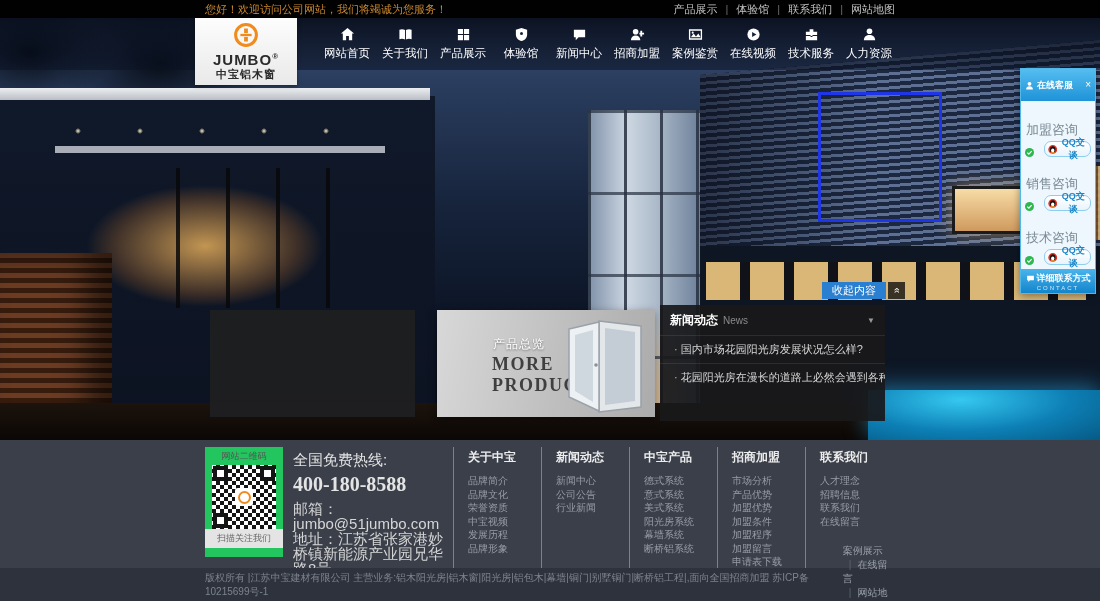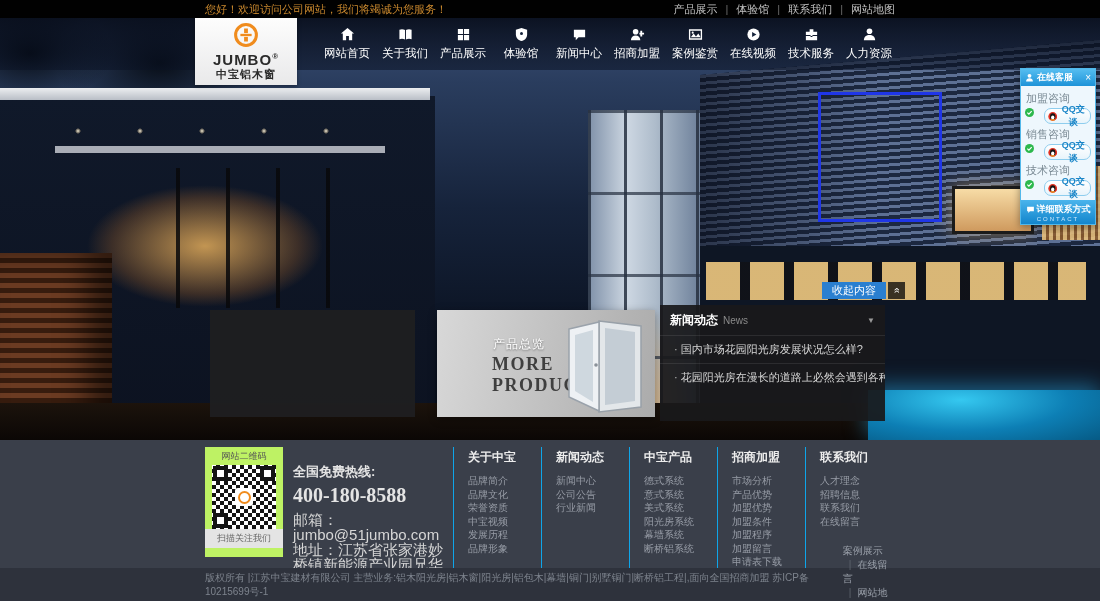--- a/index.html
+++ b/index.html
@@ -94,55 +94,55 @@
   .news-en { font-size:10px; color:#8a8a8a; margin-left:5px; }
   .news-caret { margin-left:auto; color:#999; font-size:8px; cursor:pointer; }
   .news-list { list-style:none; }
   .news-list li { border-top:1px solid rgba(255,255,255,.09); padding:6px 12px 6px 14px; font-size:11px; color:#d6d6d6;
      cursor:pointer; white-space:nowrap; overflow:hidden; }
   .news-list li::before { content:"· "; color:#bbb; }
 
   
   .qq-panel { position:absolute; right:4px; top:50px; width:76px; z-index:8; background:#eef7fd;
      border:1px solid #52b8ea; box-shadow:0 2px 8px rgba(0,0,0,.4); }
-  .qq-header { height:17px; background:linear-gradient(180deg,#55bdf0,#1e93d8); display:flex; align-items:center;
+  .qq-header { height:32px; background:linear-gradient(180deg,#55bdf0,#1e93d8); display:flex; align-items:center;
      padding:0 4px; color:#fff; }
   .qq-header svg { width:9px; height:9px; }
   .qq-title { font-size:9px; font-weight:bold; margin-left:3px; }
   .qq-close { margin-left:auto; font-size:10px; line-height:10px; cursor:pointer; }
   .qq-body { padding:2px 4px 4px; }
-  .qq-group-label { font-size:11px; color:#7a8a94; margin:3px 0 2px 1px; }
-  .qq-row { display:flex; align-items:flex-start; gap:10px; }
+  .qq-group-label { font-size:13px; color:#7a8a94; margin:18px 0 2px 1px; }
+  .qq-row { display:flex; align-items:flex-end; gap:10px; }
   .qq-check svg { width:9px; height:9px; display:block; }
   .qq-btn { flex:1; display:flex; align-items:center; gap:2px; height:16px; padding:1px 3px; cursor:pointer;
      background:linear-gradient(180deg,#fff,#e8f4fb); border:1px solid #8ecdee; border-radius:7px;
      font-size:9px; font-weight:bold; color:#1b86c8; font-family:"Liberation Sans",sans-serif; }
   .qq-btn svg { width:11px; height:11px; }
   .qq-contact { height:24px; background:linear-gradient(180deg,#4ab4ec,#1285cc); display:flex; flex-direction:column;
      align-items:center; justify-content:center; color:#fff; cursor:pointer; }
   .qq-contact-label { font-size:9px; font-weight:bold; display:flex; align-items:center; gap:2px; }
   .qq-contact-label svg { width:9px; height:9px; }
   .qq-contact-sub { font-size:6px; letter-spacing:2px; color:#cfeafc; }
 
   
   .footer { position:absolute; top:440px; left:0; width:1100px; height:128px; background:#3a3f4a;
      display:flex; padding:7px 0 0 205px; }
-  .qr-card { width:78px; height:110px; background:#bef264; text-align:center; flex-shrink:0; }
+  .qr-card { width:78px; height:110px; background:#22c55e; text-align:center; flex-shrink:0; }
   .qr-header { font-size:9px; color:#555; padding:3px 0 2px; }
   .qr-code { width:64px; height:64px; margin:0 auto; position:relative;
      background:repeating-conic-gradient(#141414 0% 25%, #fff 0% 50%) 0 0 / 8px 8px; }
   .qrf { position:absolute; width:15px; height:15px; border:4px solid #141414; background:#fff; }
   .qrf.tl { left:1px; top:1px; } .qrf.tr { right:1px; top:1px; } .qrf.bl { left:1px; bottom:1px; }
   .qr-center { position:absolute; left:23px; top:23px; width:18px; height:18px; background:#fff; border-radius:3px;
      display:grid; place-items:center; }
   .qr-logo { width:13px; height:13px; border:2.5px solid #f08c1e; border-radius:50%; }
   .qr-caption { font-size:9px; color:#666; background:#e4e4e4; padding:3px 0; }
 
   .contact-block { margin-left:10px; width:154px; color:#e4e4e4; }
-  .hotline-label { font-size:13px; margin-top:16px;font-weight:bold; }
+  .hotline-label { font-size:15px; margin-top:4px; }
   .hotline { font-size:20px; font-weight:bold; font-family:"Liberation Serif",serif; margin:3px 0 5px; }
   .contact-line { font-size:15px; line-height:15px; color:#d6d6d6; }
   .subsidiary { margin-top:12px; font-size:11px; font-weight:bold; color:#e6e6e6; }
 
   .footer-cols { display:flex; margin-left:6px; }
   .fcol { width:88px; padding-left:14px; border-left:1px solid #0ea5e9; }
   .fcol-title { font-size:12px; font-weight:bold; color:#ececec; margin:2px 0 8px; cursor:pointer; }
   .fcol ul { list-style:none; }
   .fcol li { font-size:10px; color:#979ca6; line-height:13.5px; cursor:pointer; }
 

